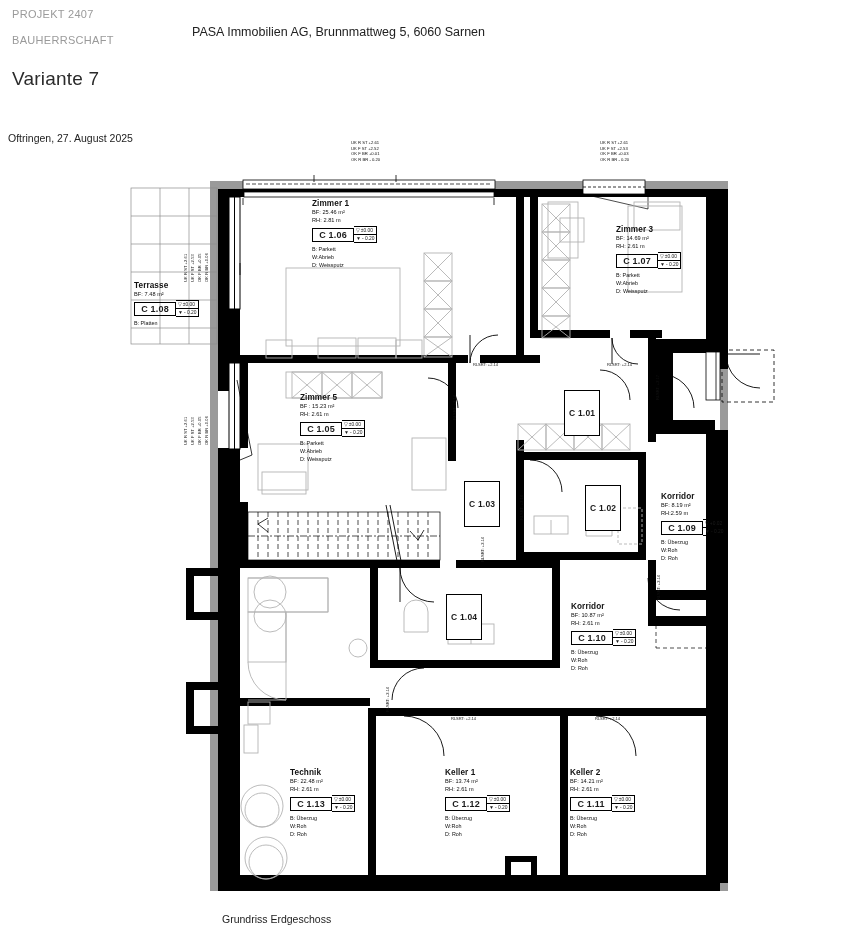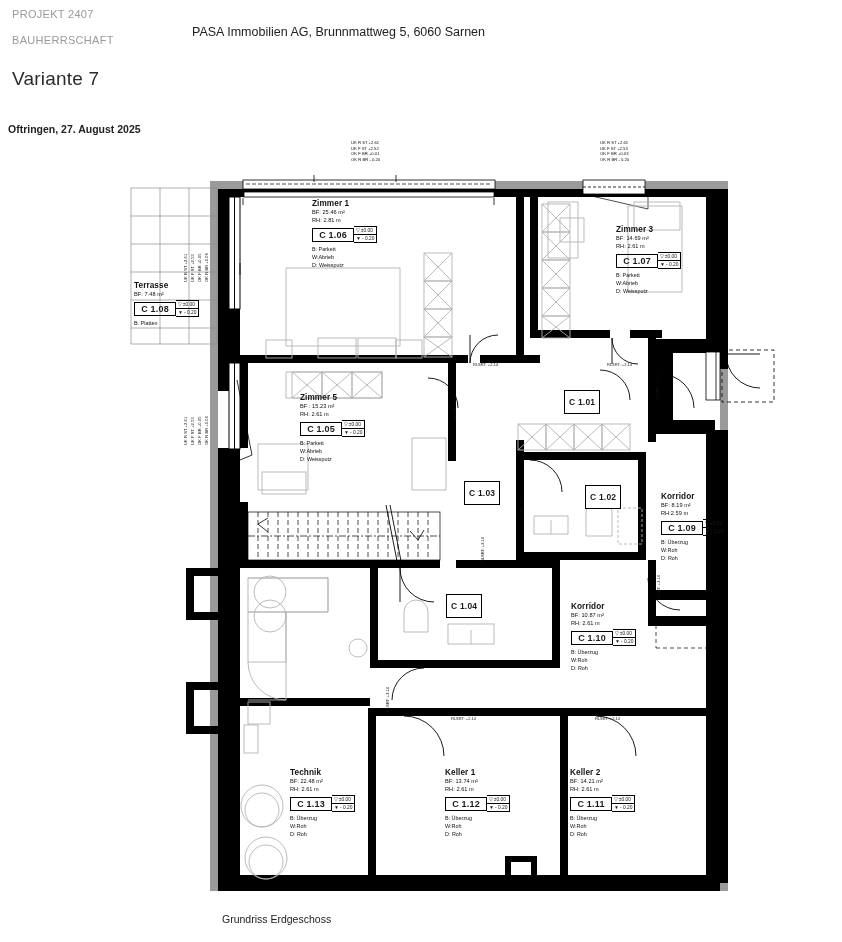--- a/index.html
+++ b/index.html
@@ -8,42 +8,42 @@
 
   
   .hdr{position:absolute;left:0;top:0;width:842px;height:150px;}
   .hdr-lab{position:absolute;font-size:11px;color:#9a9a9a;letter-spacing:.3px;white-space:nowrap;}
   .hdr-val{position:absolute;font-size:12.5px;color:#222;white-space:nowrap;}
   #h-projekt{left:12px;top:8px;}
   #h-bauherr{left:12px;top:34px;}
   #h-line1{left:192px;top:7px;}
   #h-line2{left:192px;top:25px;}
   #h-variante{left:12px;top:68px;font-size:19px;color:#2b2b2b;letter-spacing:.2px;}
-  #h-date{left:8px;top:123px;font-size:10.5px;color:#222;font-weight:700;}
+  #h-date{left:8px;top:132px;font-size:10.5px;color:#222;font-weight:400;}
 
   
   .plan{position:absolute;left:0;top:0;width:842px;height:942px;}
   .plan svg{position:absolute;left:0;top:0;}
 
   
   .room{position:absolute;}
   .room .rname{font-size:8.2px;font-weight:bold;color:#111;white-space:nowrap;letter-spacing:.1px;}
   .room .rmeta{font-size:5.6px;color:#111;white-space:nowrap;line-height:8px;letter-spacing:.05px;}
   .room .rfin{font-size:5.4px;color:#111;white-space:nowrap;line-height:8px;}
   .tagrow{display:flex;align-items:center;margin:2px 0 2px 0;width:max-content;}
   .rcode{border:1.1px solid #000;padding:1px 5px;font-size:9px;font-weight:bold;
           display:flex;align-items:center;justify-content:center;min-width:30px;letter-spacing:.2px;}
   .rlev{border:1.1px solid #000;border-left:none;display:flex;flex-direction:column;}
   .rlev div{font-size:4.9px;padding:0 2px;line-height:7.2px;display:flex;align-items:center;white-space:nowrap;}
   .rlev div:first-child{border-bottom:1.1px solid #000;}
   .tri{display:inline-block;margin-right:1px;font-size:5px;line-height:5px;}
 
   
   .codetag{position:absolute;border:1.1px solid #000;background:#fff;
-           font-size:8.5px;font-weight:bold;padding:6px 4px;letter-spacing:.2px;}
+           font-size:8.5px;font-weight:bold;padding:17px 4px;letter-spacing:.2px;}
 
   
   .vann{position:absolute;font-size:4px;color:#111;white-space:nowrap;
         transform-origin:0 0;transform:rotate(-90deg);line-height:5px;letter-spacing:.1px;}
   .hann{position:absolute;font-size:4.2px;color:#111;white-space:nowrap;line-height:5.6px;}
   .dann{position:absolute;font-size:4px;color:#111;white-space:nowrap;}
   .dann-v{position:absolute;font-size:4px;color:#111;white-space:nowrap;
           transform-origin:0 0;transform:rotate(-90deg);}
 
   

